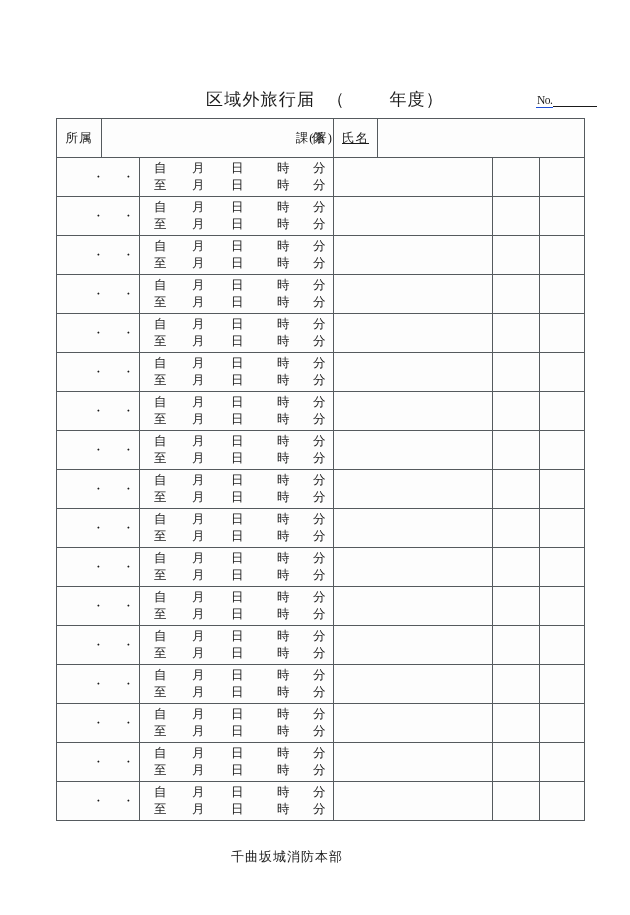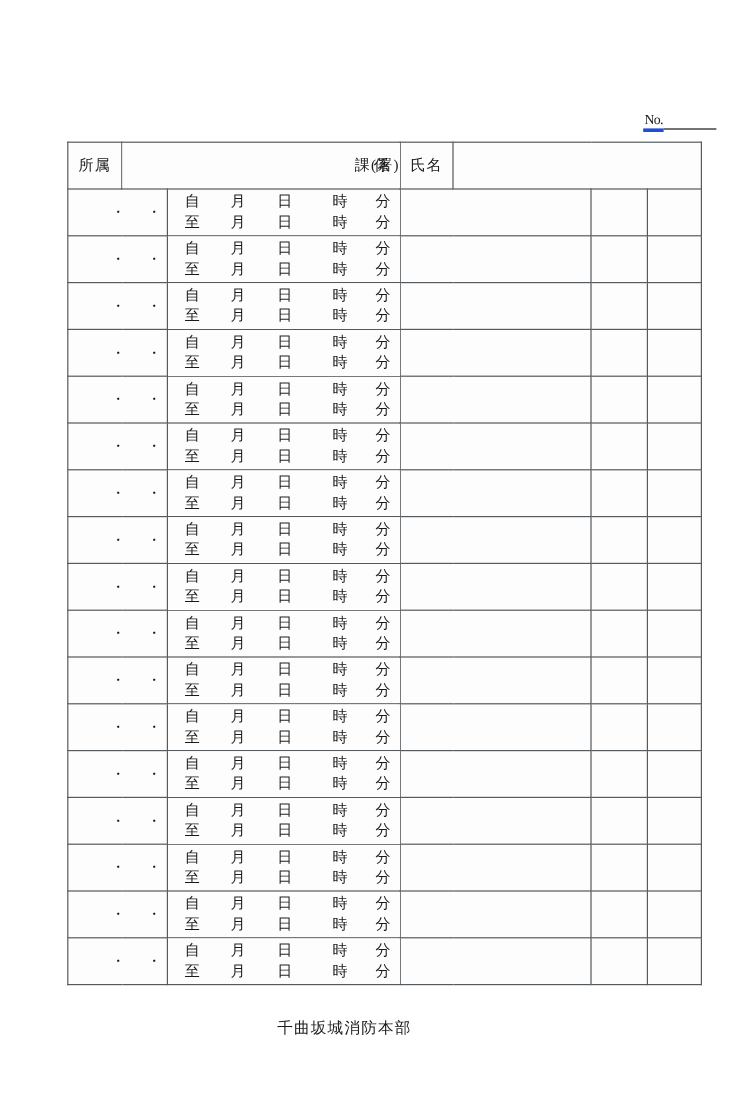--- a/index.html
+++ b/index.html
@@ -53,21 +53,21 @@
 
   .no-field {
     position: absolute;
     left: 480px;
     top: 6px;
     width: 104px;
     font-size: 11.5px;
     white-space: nowrap;
   }
   .no-label {
-    border-bottom: 3px solid #1d4ed8;
+    border-bottom: 1px solid #1d4ed8;
     padding: 0 1px 1px 1px;
     letter-spacing: -0.5px;
   }
   .no-blank {
     display: inline-block;
     width: 44px;
     border-bottom: 1px solid #1a1a1a;
     height: 12px;
     vertical-align: bottom;
   }
@@ -101,21 +101,21 @@
     transform: translateY(-50%);
     text-align: right;
     letter-spacing: 1px;
   }
   .c-ka .kakari {
     position: absolute;
     right: 9px;
     top: 50%;
     transform: translateY(-50%);
   }
-  .c-shimei  { width: 44px; letter-spacing: 1px; }
+  .c-shimei  { width: 44px; letter-spacing: 1px; text-decoration: underline; }
   .c-shimei-blank { width: 207px; }
 
   
   .r-head td { height: 40px; }
   .c-teishutsu {
     width: 83px;
     line-height: 1.35;
     font-size: 11px;
   }
   .c-teishutsu .l1 { letter-spacing: 4px; padding-left: 4px; }
@@ -179,20 +179,23 @@
     letter-spacing: 1px;
   }
 </style>
 </head>
 <body>
 
 <div class="page">
 
 
   <div class="title-row">
+    <div class="doc-title">
+      <span>区域外旅行届</span><span class="paren-open">（</span><span class="year-gap"></span><span>年度）</span>
+    </div>
     <div class="no-field">
       <span class="no-label">No.</span><span class="no-blank"></span>
     </div>
   </div>
 
   <table class="form-table">
     <colgroup>
       <col style="width:45px">
         <col style="width:38px">
         <col style="width:194px">

